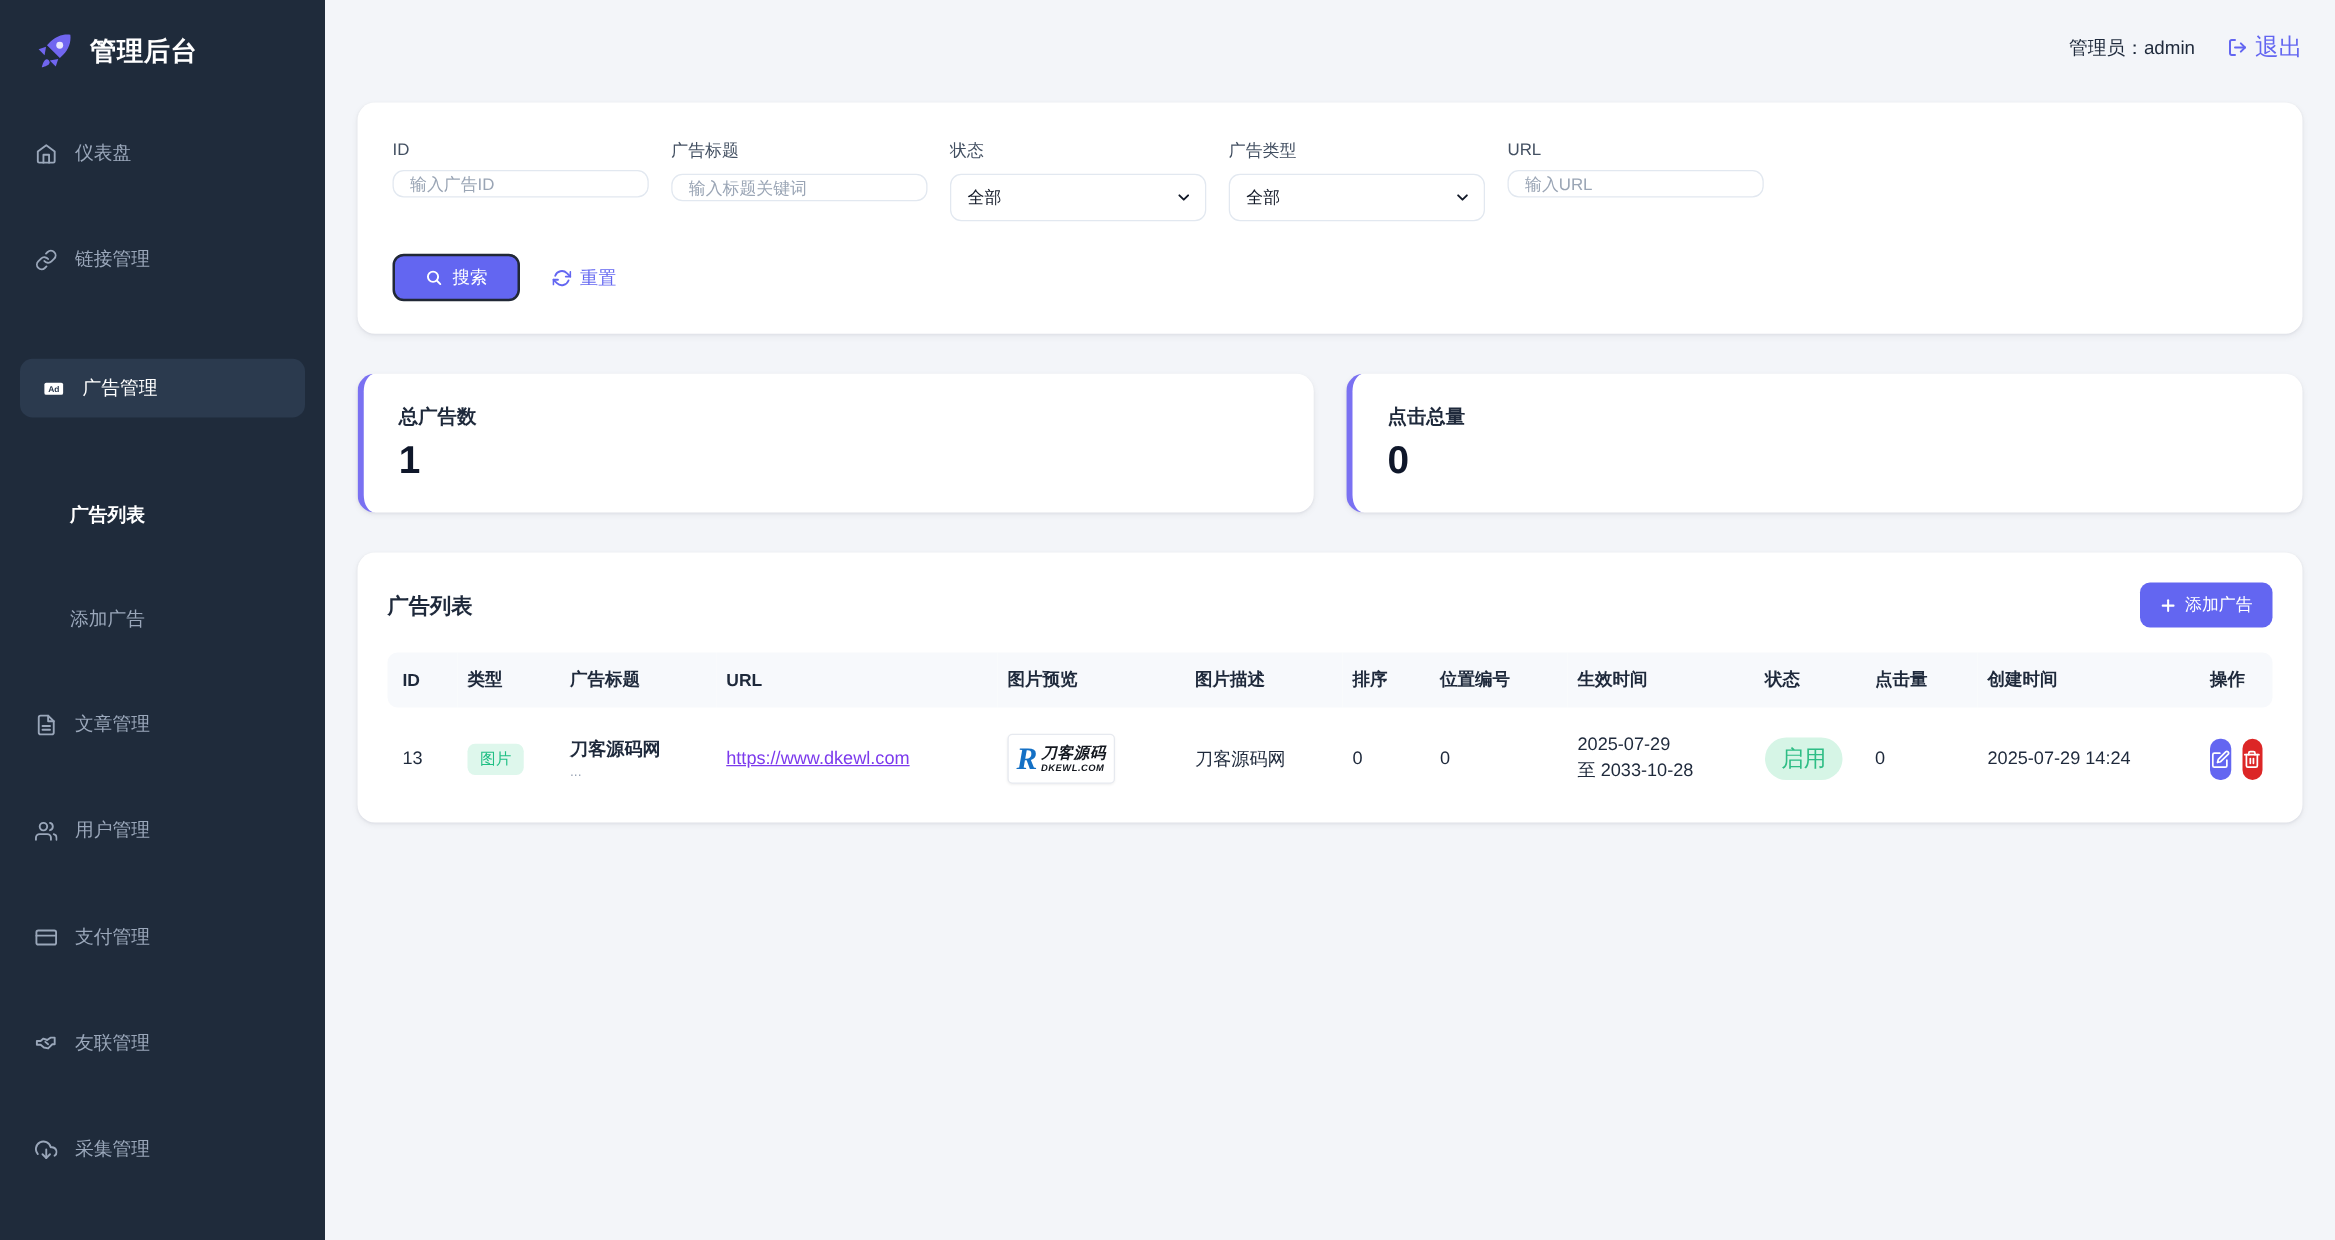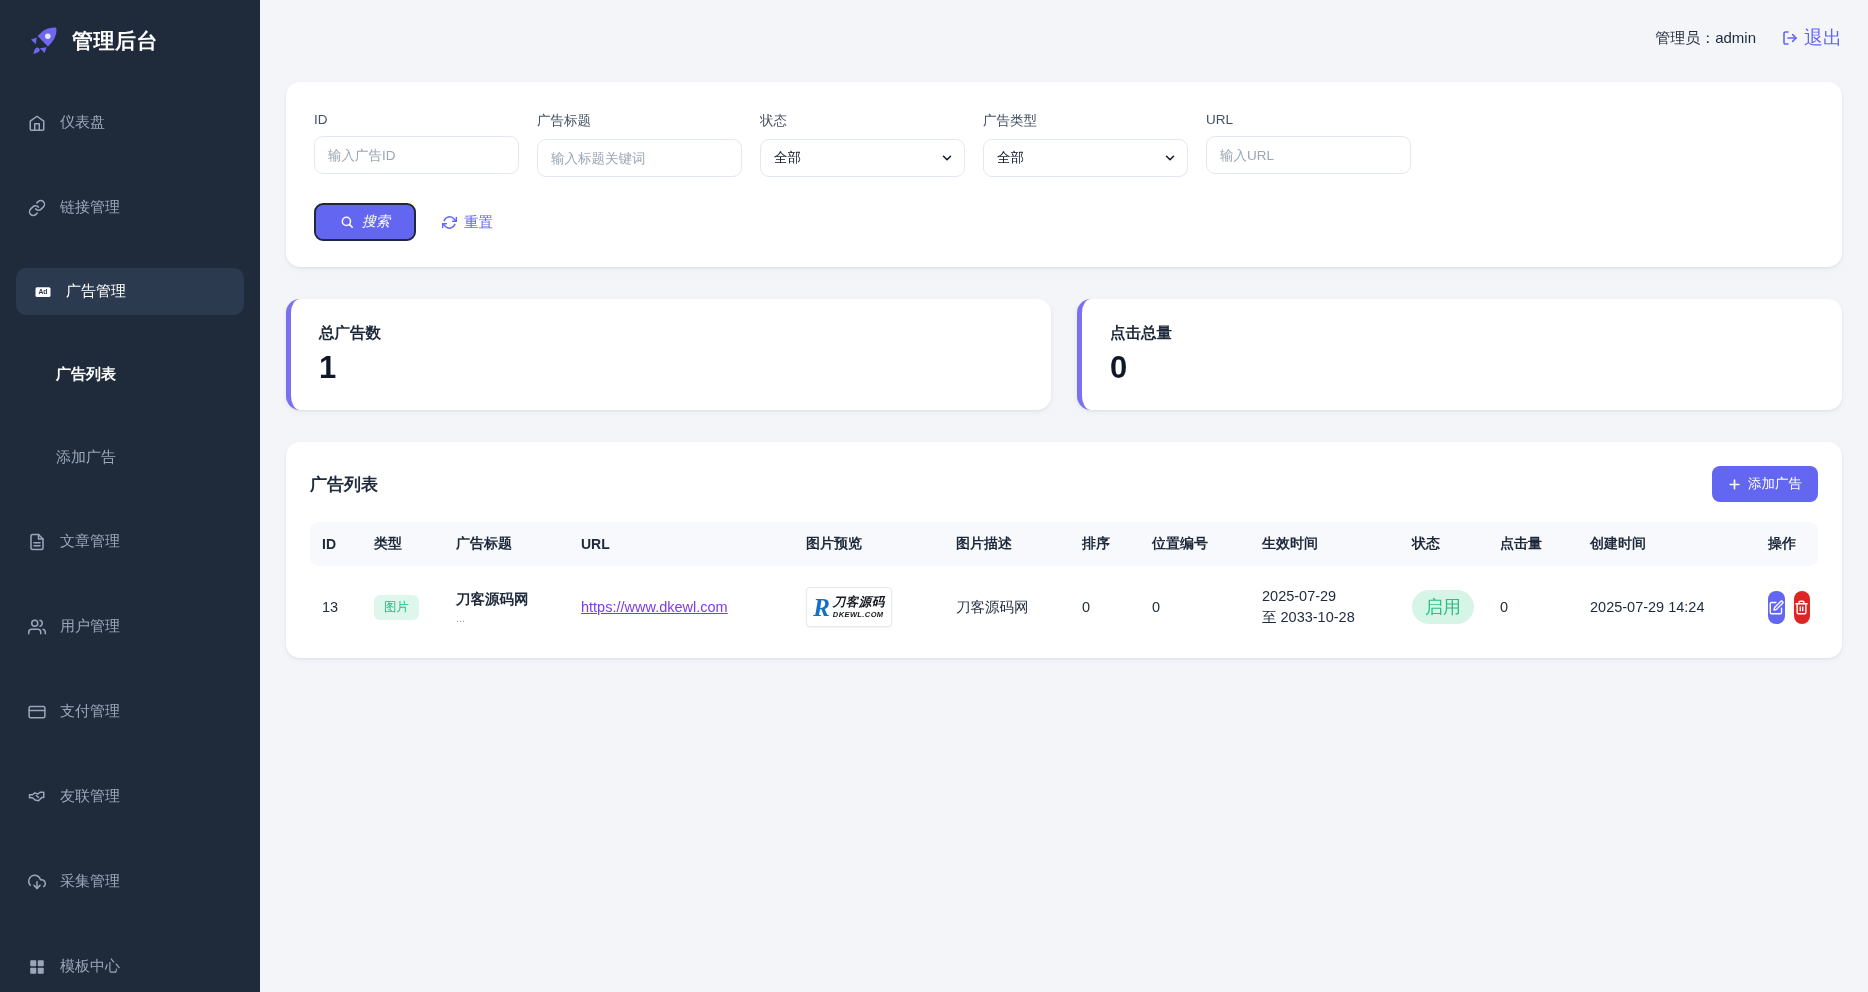--- a/index.html
+++ b/index.html
@@ -19,21 +19,21 @@
   .logo-title { color:#fff; font-size:21px; font-weight:bold; letter-spacing:.5px; }
   .nav { margin-top:30px; display:flex; flex-direction:column;gap:36px; }
   .nav-item {
     display:flex; align-items:center; gap:14px; padding:15px 28px;
     font-size:15px; color:#9aa7ba; cursor:pointer;
   }
   .nav-item svg { width:18px; height:18px; stroke:currentColor; fill:none; stroke-width:2; stroke-linecap:round; stroke-linejoin:round; }
   .nav-item.filled svg { fill:currentColor; stroke:none; }
   .nav-item.active {
     background:#2b3a4e; color:#fff; border-radius:10px;
-    margin:0 16px; padding:14px 14px 14px 18px;
+    margin:19px 16px; padding:14px 14px 14px 18px;
   }
   .sub-item { padding:14px 28px 14px 56px; font-size:15px; color:#9aa7ba; cursor:pointer; }
   .sub-item.active { color:#fff; font-weight:bold; }
 
   
   .main { flex:1; padding:22px 26px; }
   .topbar { display:flex; justify-content:flex-end; align-items:center; gap:26px; height:32px; font-size:15px; }
   .admin-info { color:#1e293b; }
   .logout { color:#6366f1; display:flex; align-items:center; gap:6px; cursor:pointer; text-decoration:none; font-size:19px; }
   .logout svg { width:16px; height:16px; stroke:#6366f1; fill:none; stroke-width:2.4; stroke-linecap:round; stroke-linejoin:round; }
@@ -42,37 +42,36 @@
     background:#fff; border-radius:14px;
     box-shadow:0 1px 2px rgba(16,24,40,.05), 0 2px 6px rgba(16,24,40,.05);
   }
 
   
   .filter-card { margin-top:28px; padding:30px 28px 26px 28px; }
   .filter-fields { display:flex; gap:18px; }
   .field { width:205px; }
   .field-label { font-size:13.5px; color:#435062; margin-bottom:9px; }
   .field input {
-    width:100%; height:38px; border:1px solid #e2e8f0; border-radius:9px;
+    width:100%; height:22px; border:1px solid #e2e8f0; border-radius:9px;
     padding:0 13px; font-size:13.5px; color:#1e293b; outline:none; background:#fff;
     font-family:"Liberation Sans","DejaVu Sans",sans-serif;
   }
   .field input::placeholder { color:#9aa5b5; }
   .fake-select {
     position:relative; width:100%; height:38px; border:1px solid #e2e8f0; border-radius:9px;
     background:#fff; display:flex; align-items:center; padding:0 13px; font-size:13.5px;
     color:#111827; cursor:pointer;
   }
   .fake-select svg { position:absolute; right:10px; width:14px; height:14px; stroke:#111827; stroke-width:2.6; fill:none; stroke-linecap:round; stroke-linejoin:round; }
   .filter-actions { margin-top:26px; display:flex; align-items:center; gap:26px; }
   .btn-search {
     background:#6366f1; color:#fff; border:2px solid #212836; border-radius:9px;
     font-size:14px; padding:8px 24px; display:flex; align-items:center; gap:8px; cursor:pointer;
     font-family:inherit;
-    font-style:italic;
   }
   .btn-search svg { width:14px; height:14px; stroke:#fff; stroke-width:2.6; fill:none; stroke-linecap:round; }
   .btn-reset {
     background:none; border:none; color:#6366f1; font-size:14.5px; display:flex;
     align-items:center; gap:7px; cursor:pointer; font-family:inherit;
   }
   .btn-reset svg { width:15px; height:15px; stroke:#6366f1; stroke-width:2.4; fill:none; stroke-linecap:round; stroke-linejoin:round; }
 
   
   .stats { margin-top:32px; display:flex; gap:26px; }

